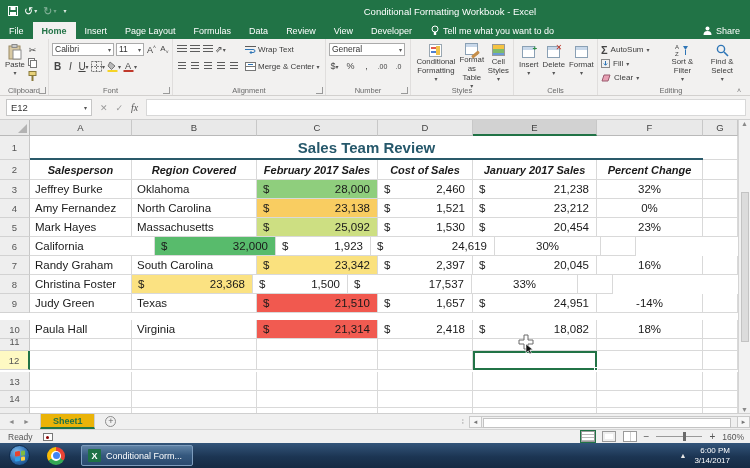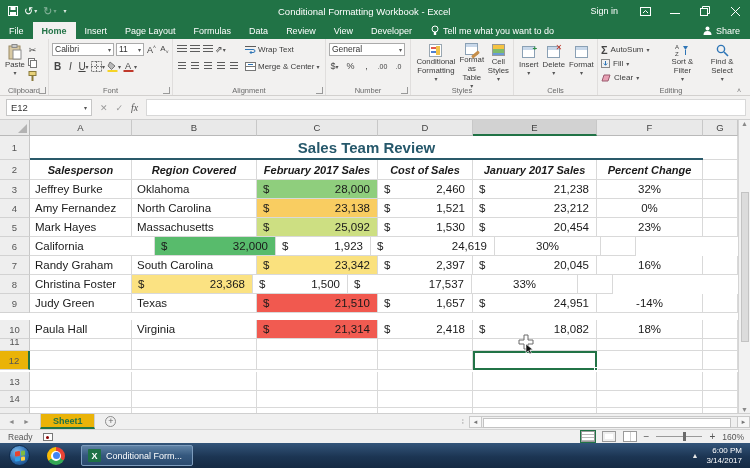--- a/index.html
+++ b/index.html
@@ -65,21 +65,21 @@
   
   #sheet { position:absolute; left:0; top:120px; width:750px; height:293px; background:#fff; overflow:hidden; }
   .grow { position:absolute; left:0; display:flex; }
   .cell { border-right:1px solid #d9d9d9; border-bottom:1px solid #d9d9d9; font-size:11.5px; color:#1a1a1a;
           display:flex; align-items:center; overflow:hidden; white-space:nowrap; background:#fff; }
   .hdrcell { background:#e9e9e9; border-right:1px solid #c8c8c8; border-bottom:1px solid #b9b9b9;
              color:#444; font-size:9.5px; justify-content:center; }
   .hdrcell.selcol { background:#d2d2d2; border-bottom:2px solid #217346; }
   .rowhdr { background:#eeeeee; border-right:1px solid #c8c8c8; border-bottom:1px solid #d2d2d2;
             color:#555; font-size:9.5px; justify-content:center; }
-  .rowhdr.selrow { background:#eab308; border-right:2px solid #217346; }
+  .rowhdr.selrow { background:#fef9c3; border-right:2px solid #217346; }
   .corner { background:#e9e9e9; border-right:1px solid #b9b9b9; border-bottom:1px solid #b9b9b9; position:relative; }
   .corner::after { content:""; position:absolute; right:2px; bottom:2px; border-style:solid; border-width:0 0 9px 9px; border-color:transparent transparent #b3b3b3 transparent; }
   .titlecell { justify-content:center; font-weight:bold; font-size:15px; color:#26586b; border-bottom:2px solid #2a5a6a; border-right:none; }
   .theadcell { font-weight:bold; font-style:italic; font-size:11px; justify-content:center; }
   .acct { justify-content:space-between; padding:0 7px 0 6px; }
   .ctr { justify-content:center; }
   .lft { padding-left:5px; }
   .vscroll { position:absolute; right:0; top:0; width:12px; height:293px; background:#f2f2f2; border-left:1px solid #d4d4d4;
              display:flex; flex-direction:column; align-items:center; justify-content:space-between; color:#8a8a8a; font-size:7px; }
   .vthumb { width:8px; flex:0 0 150px; background:#dcdcdc; border:1px solid #c3c3c3; margin:1px 0; }
@@ -124,21 +124,21 @@
          display:flex; align-items:center; justify-content:center; }
   .flag { width:10px; height:10px; display:grid; grid-template-columns:1fr 1fr; grid-template-rows:1fr 1fr; gap:1px; transform:skewY(-6deg); }
   .flag i { border-radius:1px; }
   .chrome { width:18px; height:18px; border-radius:50%; margin-left:17px; position:relative;
             background:conic-gradient(from 0deg, #ea4335 0 33%, #34a853 33% 66%, #fbbc05 66% 100%); }
   .chrome::before { content:""; position:absolute; inset:4px; background:#fff; border-radius:50%; }
   .chrome::after { content:""; position:absolute; inset:5.5px; background:#4285f4; border-radius:50%; }
   .taskbtn { margin-left:16px; height:21px; display:flex; align-items:center; gap:5px; padding:0 10px 0 6px;
              background:linear-gradient(#5f82a5,#35587e 50%,#2a4a6e); border:1px solid #7d9cbd; border-radius:2px; color:#fff; font-size:9px; }
   .xlogo { width:13px; height:13px; background:#1e7145; color:#fff; font-weight:bold; font-size:9px; display:flex; align-items:center; justify-content:center; border-radius:1px; }
-  .tb-clock { margin-left:auto; display:flex; align-items:center; gap:8px; padding-right:8px; color:#fff; }
+  .tb-clock { margin-left:auto; display:flex; align-items:center; gap:8px; padding-right:20px; color:#fff; }
   .hiddenup { color:#e8e8e8; font-size:7px; }
   .clock { font-size:8px; text-align:right; line-height:1.25; }
 
   
   #cellcursor { position:absolute; pointer-events:none; }
 </style>
 </head>
 <body>
 
 <div id="app">
@@ -158,45 +158,20 @@
         </span>
       <span class="qbtn dim">
           <span>↻</span>
           <span class="mini-caret">▾</span>
         </span>
       <span class="qbtn">
           <span class="mini-caret">▾</span>
         </span>
     </div>
     <div class="tb-title">Conditional Formatting Workbook - Excel</div>
-    <div class="tb-right">
-      <span class="signin">Sign in</span>
-      <span class="winbtn">
-        <svg width="11" height="9" viewBox="0 0 11 9">
-            <rect x="0.5" y="0.5" width="10" height="8" fill="none" stroke="#fff"></rect>
-            <path d="M3 6 L5.5 3.5 L8 6" fill="none" stroke="#fff"></path>
-          </svg>
-      </span>
-      <span class="winbtn">
-        <svg width="10" height="8" viewBox="0 0 10 8">
-            <line x1="0" y1="6.5" x2="10" y2="6.5" stroke="#fff"></line>
-          </svg>
-      </span>
-      <span class="winbtn">
-        <svg width="10" height="10" viewBox="0 0 10 10">
-            <rect x="0.5" y="2.5" width="7" height="7" fill="none" stroke="#fff"></rect>
-            <path d="M2.5 2.5 V0.5 H9.5 V7.5 H7.5" fill="none" stroke="#fff"></path>
-          </svg>
-      </span>
-      <span class="winbtn">
-        <svg width="9" height="9" viewBox="0 0 9 9">
-            <path d="M0 0 L9 9 M9 0 L0 9" stroke="#fff"></path>
-          </svg>
-      </span>
-    </div>
   </div>
 
   <div class="tabbar" id="tabbar">
       <div class="rtab">File</div>
       <div class="rtab active">Home</div>
       <div class="rtab">Insert</div>
       <div class="rtab">Page Layout</div>
       <div class="rtab">Formulas</div>
       <div class="rtab">Data</div>
       <div class="rtab">Review</div>

